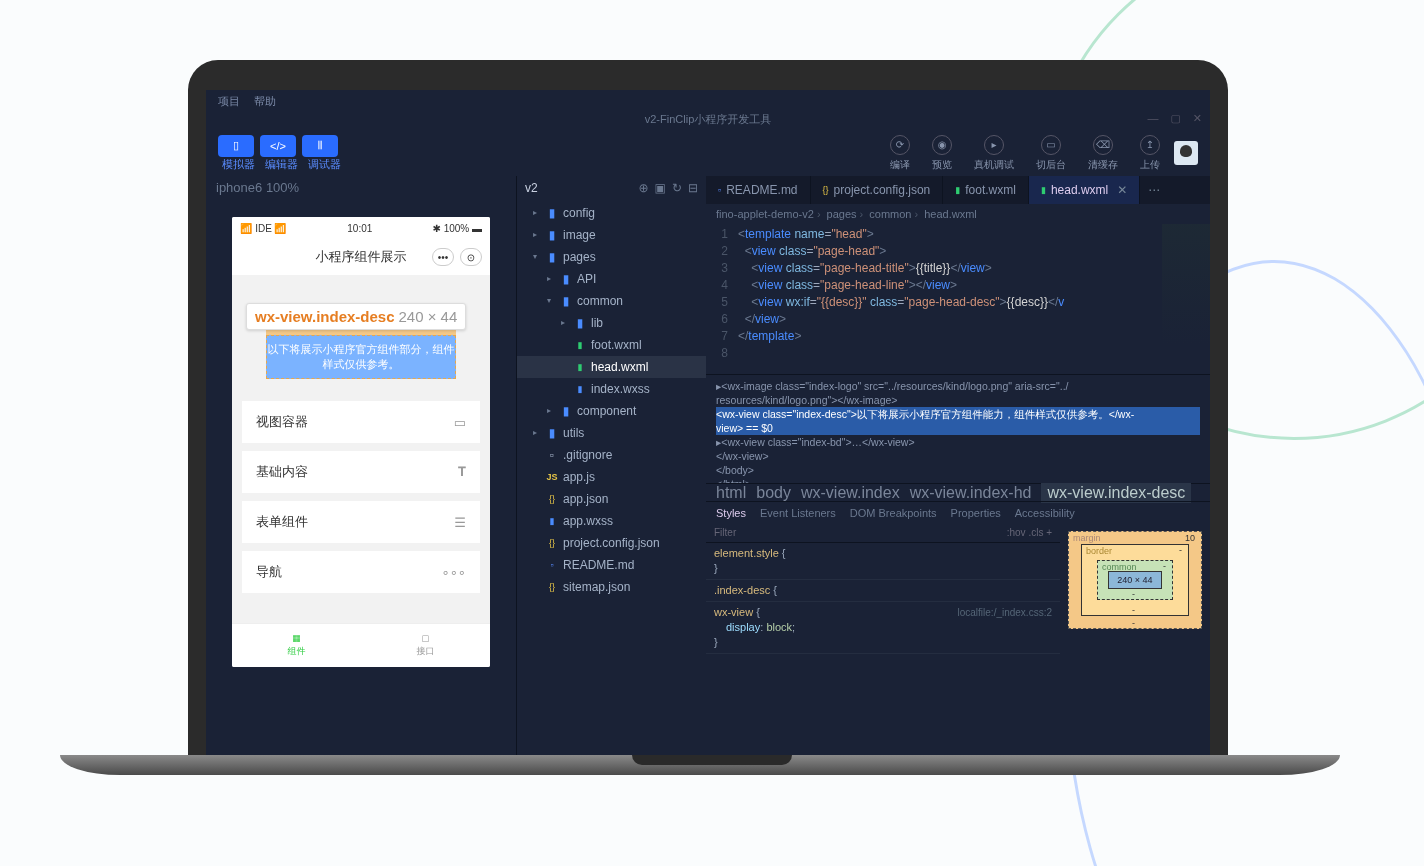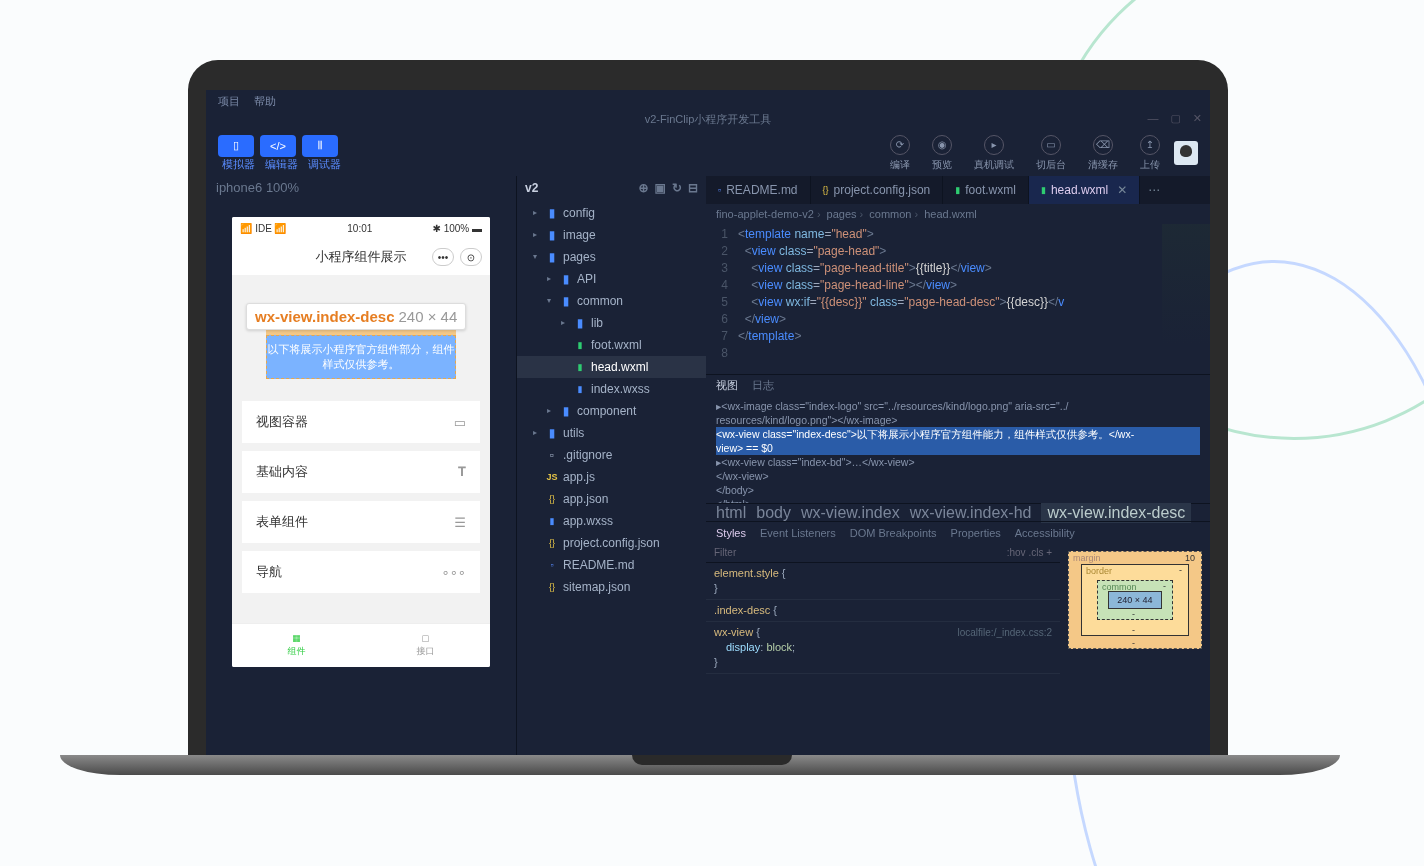--- a/index.html
+++ b/index.html
@@ -49,21 +49,21 @@
 .insp-tip span { color: #999; margin-left: 4px; }
 .hl-box { margin: 50px auto 0; width: 190px; height: 44px; background: #7bb3ff; border: 1px dashed #e8a74a; display: flex; align-items: center; justify-content: center; font-size: 11px; color: #fff; text-align: center; box-shadow: 0 -10px 0 #f4c887; }
 .ph-list { margin-top: 22px; display: flex; flex-direction: column; gap: 8px; }
 .ph-item { background: #fff; height: 42px; display: flex; align-items: center; justify-content: space-between; padding: 0 14px; font-size: 13px; color: #333; }
 .ph-item .ic { color: #999; }
 .ph-tabs { height: 44px; background: #fff; display: flex; border-top: 1px solid #eee; }
 .ph-tab { flex: 1; display: flex; flex-direction: column; align-items: center; justify-content: center; font-size: 9px; gap: 2px; color: #999; }
 .ph-tab.act { color: #2ecc40; }
 
 
-.tree-hdr { height: 24px; display: flex; align-items: center; justify-content: space-between; padding: 0 8px; color: #c8d0e0; font-weight: 700; font-size: 12px; gap: 17px; }
+.tree-hdr { height: 24px; display: flex; align-items: center; justify-content: space-between; padding: 0 8px; color: #c8d0e0; font-weight: 400; font-size: 12px; gap: 17px; }
 .tree-hdr .ticons { display: flex; gap: 6px; color: #6a788f; }
 .tree { padding: 2px 0; }
 .tn { display: flex; align-items: center; gap: 5px; padding: 2px 6px; color: #a5b3c8; font-size: 12px; line-height: 18px; cursor: default; }
 .tn .arr { width: 8px; color: #6a788f; font-size: 8px; }
 .tn .fi { width: 12px; text-align: center; }
 .fold { color: #4a8cff; }
 .fjs { color: #e6c547; font-size: 9px; font-weight: bold; }
 .fcss { color: #4a8cff; font-size: 9px; }
 .fwxml { color: #2ecc71; font-size: 9px; }
 .fjson { color: #e6c547; font-size: 9px; }
@@ -378,24 +378,20 @@
             <span>pages</span>
             <span>common</span>
             <span>head.wxml</span>
           </div>
       <div class="editor-wrap">
         <div class="code" id="code"><div class="cl"><span class="ln">1</span><span class="ct"><span class="br">&lt;</span><span class="tag">template</span> <span class="attr">name</span>=<span class="str">"head"</span><span class="br">&gt;</span></span></div><div class="cl"><span class="ln">2</span><span class="ct">  <span class="br">&lt;</span><span class="tag">view</span> <span class="attr">class</span>=<span class="str">"page-head"</span><span class="br">&gt;</span></span></div><div class="cl"><span class="ln">3</span><span class="ct">    <span class="br">&lt;</span><span class="tag">view</span> <span class="attr">class</span>=<span class="str">"page-head-title"</span><span class="br">&gt;</span><span class="mus">{{title}}</span><span class="br">&lt;/</span><span class="tag">view</span><span class="br">&gt;</span></span></div><div class="cl"><span class="ln">4</span><span class="ct">    <span class="br">&lt;</span><span class="tag">view</span> <span class="attr">class</span>=<span class="str">"page-head-line"</span><span class="br">&gt;&lt;/</span><span class="tag">view</span><span class="br">&gt;</span></span></div><div class="cl"><span class="ln">5</span><span class="ct">    <span class="br">&lt;</span><span class="tag">view</span> <span class="attr">wx:if</span>=<span class="str">"{{desc}}"</span> <span class="attr">class</span>=<span class="str">"page-head-desc"</span><span class="br">&gt;</span><span class="mus">{{desc}}</span><span class="br">&lt;/</span><span class="tag">v</span></span></div><div class="cl"><span class="ln">6</span><span class="ct">  <span class="br">&lt;/</span><span class="tag">view</span><span class="br">&gt;</span></span></div><div class="cl"><span class="ln">7</span><span class="ct"><span class="br">&lt;/</span><span class="tag">template</span><span class="br">&gt;</span></span></div><div class="cl"><span class="ln">8</span><span class="ct"></span></div></div>
         <div class="minimap"></div>
       </div>
 
       <div class="dev">
-        <div class="dev-tabs">
-          <span class="act">视图</span>
-          <span>日志</span>
-        </div>
         <div class="dom" id="dom">
               <div>▸&lt;wx-image class="index-logo" src="../resources/kind/logo.png" aria-src="../</div>
               <div>  resources/kind/logo.png"&gt;&lt;/wx-image&gt;</div>
               <div class="sel">  &lt;wx-view class="index-desc"&gt;以下将展示小程序官方组件能力，组件样式仅供参考。&lt;/wx-</div>
               <div class="sel">  view&gt; == $0</div>
               <div>▸&lt;wx-view class="index-bd"&gt;…&lt;/wx-view&gt;</div>
               <div>&lt;/wx-view&gt;</div>
               <div>&lt;/body&gt;</div>
               <div>&lt;/html&gt;</div>
             </div>

